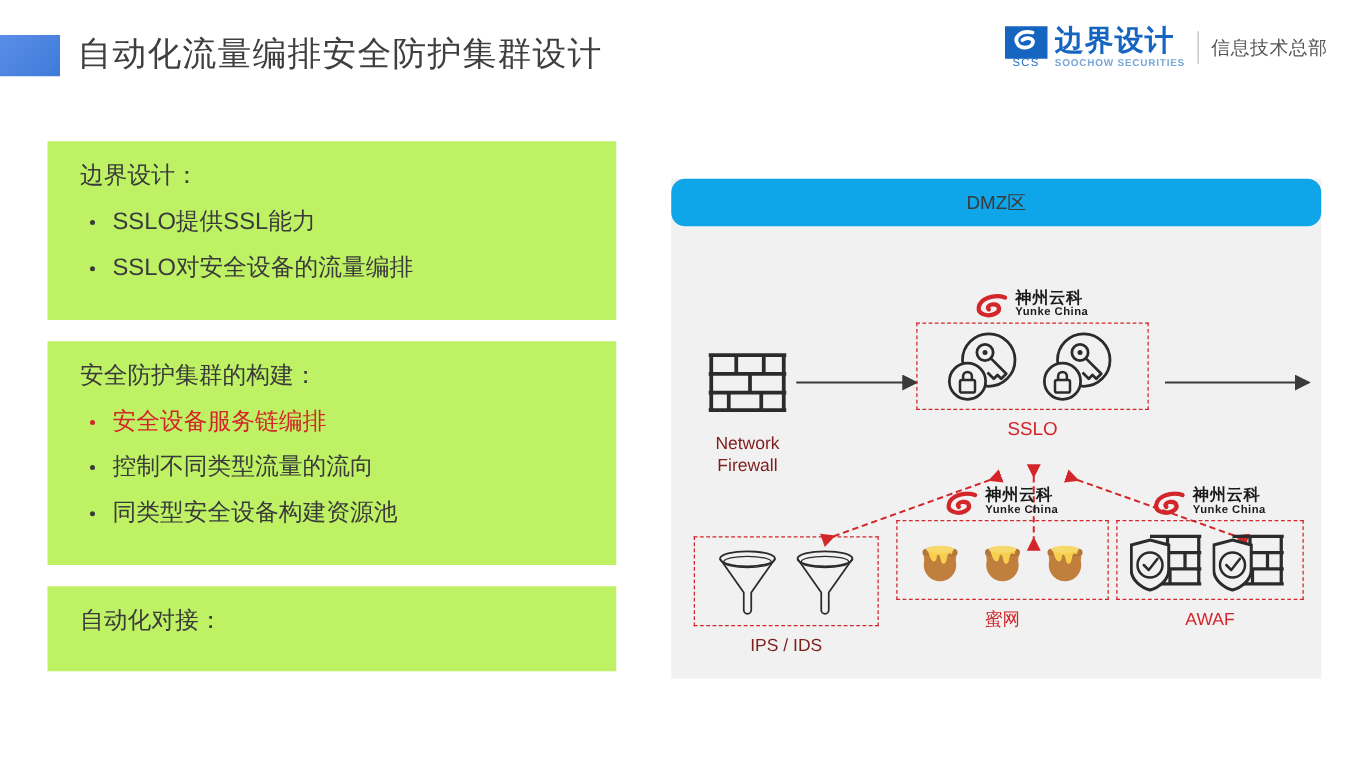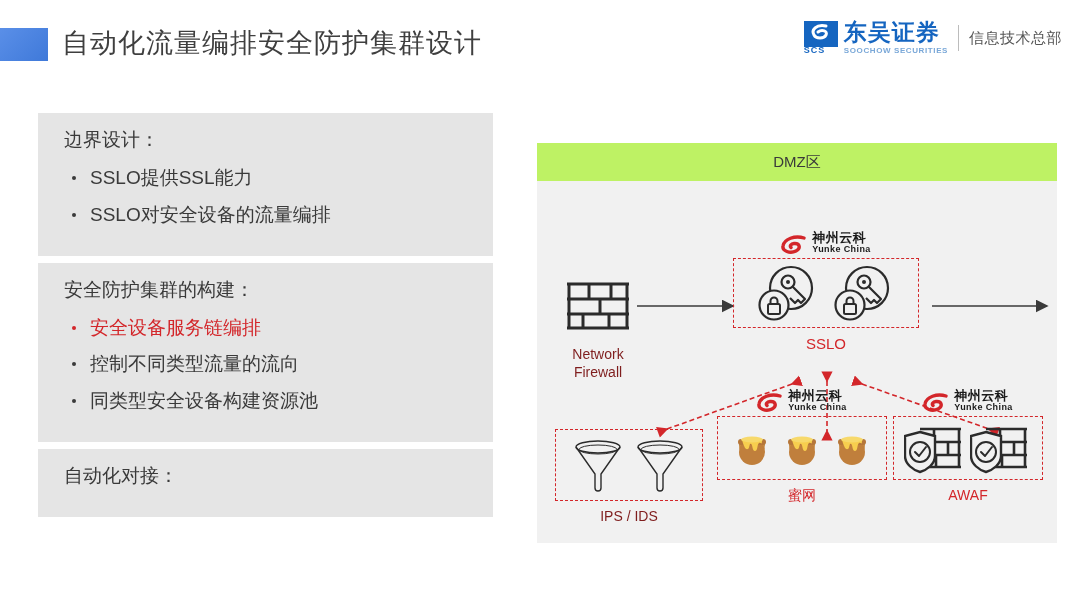--- a/index.html
+++ b/index.html
@@ -25,59 +25,59 @@
 
   
   .brand { position: absolute; right: 18px; top: 21px; display: flex; align-items: center; }
   .brand-mark { width: 34px; height: 34px; position: relative; margin-right: 6px; }
   .brand-sq {
     position: absolute; left: 0; top: 0; width: 34px; height: 26px;
     background: #1565c0;
   }
   .brand-scs {
     position: absolute; left: 0; bottom: 0; width: 34px; height: 9px;
-    color: #1565c0; font-size: 9px; font-weight: bold; letter-spacing: 1px;
-    line-height: 9px; 
+    color: #1565c0; font-size: 9px; font-weight: normal; letter-spacing: 1px;
+    line-height: 9px; text-align: center;
   }
   .brand-cn {
     font-size: 23px; font-weight: bold; color: #1565c0;
     letter-spacing: 1px; line-height: 1;
   }
   .brand-en {
     font-size: 8px; font-weight: bold; color: #7aa8d8;
     letter-spacing: 0.6px; margin-top: 2px;
   }
   .brand-divider { width: 1px; height: 26px; background: #bcbcbc; margin: 0 10px; }
   .brand-dept { font-size: 15px; color: #555; letter-spacing: 0.5px; }
 
   
   .left-panel { position: absolute; left: 38px; top: 113px; width: 455px; }
-  .sec { background: #e5e5e5; padding: 14px 26px 16px 26px; margin-bottom: 7px; }
+  .sec { background: #bef264; padding: 14px 26px 16px 26px; margin-bottom: 17px; }
   .sec-head { font-size: 19px; color: #3a3a3a; margin-bottom: 12px; }
   .bullet-row { display: flex; align-items: flex-start; margin: 13px 0; }
   .bullet-dot {
     width: 4px; height: 4px; border-radius: 50%;
     background: #3a3a3a; margin: 10px 14px 0 8px; flex: none;
   }
   .bullet-dot.red { background: #d3262a; }
   .bullet-text { font-size: 19px; color: #3a3a3a; line-height: 1.25; }
   .bullet-text.red { color: #d3262a; }
   .sec.tight .bullet-row { margin: 15px 0 2px 0; }
   .sec.tight .bullet-dot { margin: 10px 4px 0 0; }
   .red-inline { color: #e8191f; }
 
   
   .diagram {
     position: absolute; left: 537px; top: 143px;
     width: 520px; height: 400px; background: #f1f1f1;
   }
   .dmz-head {
-    height: 38px; background: #bef264;
+    height: 38px; background: #0ea5e9;
     display: flex; align-items: center; justify-content: center;
-    font-size: 15px; color: #3a3a3a;
+    font-size: 15px; color: #3a3a3a; border-radius: 11px;
   }
   .diag-body { position: relative; width: 100%; height: 362px; }
 
   
   .yunke { display: flex; align-items: flex-end; }
   .yunke-mark { position: relative; width: 26px; height: 20px; margin-right: 5px; flex: none; }
   .yunke-txt-cn { font-size: 13px; font-weight: bold; color: #1a1a1a; line-height: 1.05; letter-spacing: 0.5px; }
   .yunke-txt-en { font-size: 9px; font-weight: bold; color: #1a1a1a; line-height: 1.1; letter-spacing: 0.4px; }
 
   
@@ -101,21 +101,21 @@
   <div class="brand">
     <div class="brand-mark">
       <div class="brand-sq">
         <svg width="34" height="26" viewBox="0 0 34 26">
           <path d="M22 5 C12 3,7 9,10 14 C12 18,20 18,22 14 C24 10,18 8,14 11" stroke="#ffffff" stroke-width="3" fill="none" stroke-linecap="round"></path>
         </svg>
       </div>
       <div class="brand-scs">SCS</div>
     </div>
     <div>
-      <div class="brand-cn">东吴证券</div>
+      <div class="brand-cn">边界设计</div>
       <div class="brand-en">SOOCHOW SECURITIES</div>
     </div>
     <div class="brand-divider"></div>
     <div class="brand-dept">信息技术总部</div>
   </div>
 
   <div class="left-panel">
 
     <div class="sec">
       <div class="sec-head">边界设计：</div>

